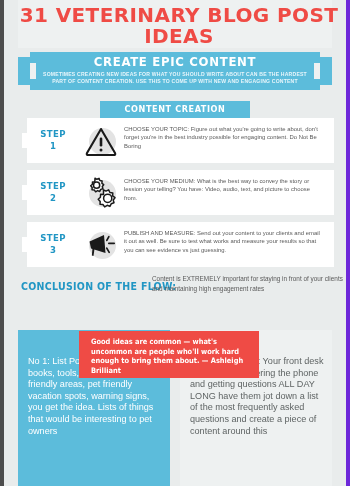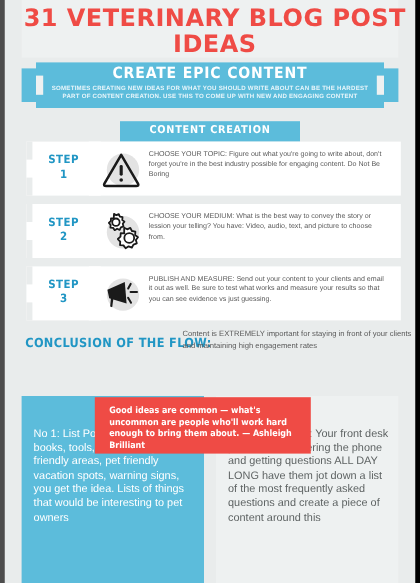--- a/index.html
+++ b/index.html
@@ -12,21 +12,21 @@
     height: 486px;
     overflow: hidden;
     font-family: "Liberation Sans", sans-serif;
   }
   #poster {
     position: relative;
     width: 350px;
     height: 486px;
     box-sizing: border-box;
     border-left: 4px solid #4d4d4d;
-    border-right: 4px solid #000000;
+    border-right: 4px solid #6d28d9;
     background: #ffffff;
     overflow: hidden;
   }
   .canvas {
     position: absolute;
     left: 0; top: 0;
     width: 342px;
     height: 486px;
     background: #e9ecec;
   }

